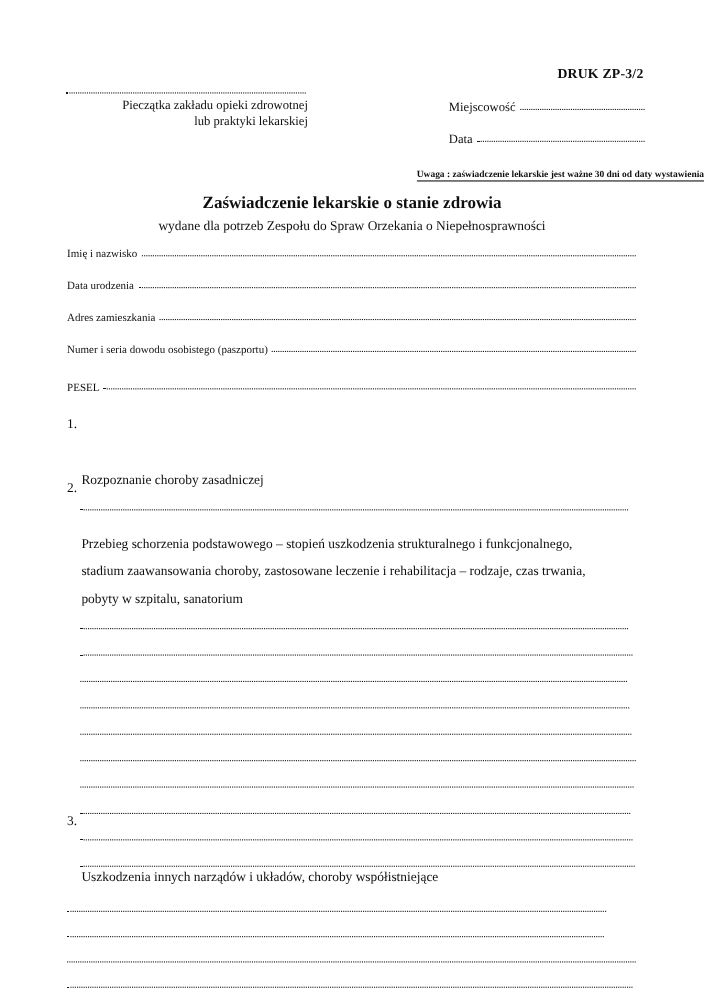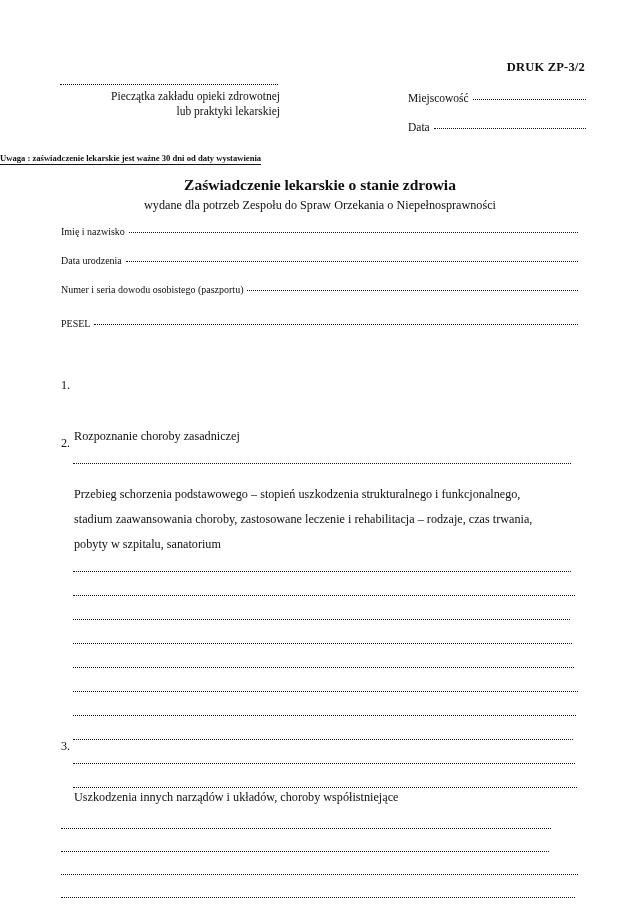--- a/index.html
+++ b/index.html
@@ -78,21 +78,21 @@
     margin-bottom: 17px;
   }
   .rf-row .lbl { white-space: nowrap; }
   .rf-row .dots { margin-left: 4px; }
 
   
   .notice {
     position: absolute;
     left: 0; right: 0;
     top: 153px;
-    text-align: left;
+    text-align: right;
     font-size: 8.6px;
     font-weight: bold;
   }
   .notice span {
     border-bottom: 1px solid #15141a;
     padding-bottom: 1px;
   }
   .title {
     position: absolute;
     left: 0; right: 0;
@@ -188,20 +188,24 @@
   <div class="title">Zaświadczenie lekarskie o stanie zdrowia</div>
   <div class="subtitle">wydane dla potrzeb Zespołu do Spraw Orzekania o Niepełnosprawności</div>
 
   <div class="person">
     <div class="p-row">
       <span class="lbl">Imię i nazwisko</span>
       <span class="dots"></span>
     </div>
     <div class="p-row">
       <span class="lbl">Data urodzenia</span>
+      <span class="dots"></span>
+    </div>
+    <div class="p-row">
+      <span class="lbl">Adres zamieszkania</span>
       <span class="dots"></span>
     </div>
     <div class="p-row tight">
       <span class="lbl">Numer i seria dowodu osobistego (paszportu)</span>
       <span class="dots"></span>
     </div>
     <div class="p-row">
       <span class="lbl">PESEL</span>
       <span class="dots"></span>
     </div>

